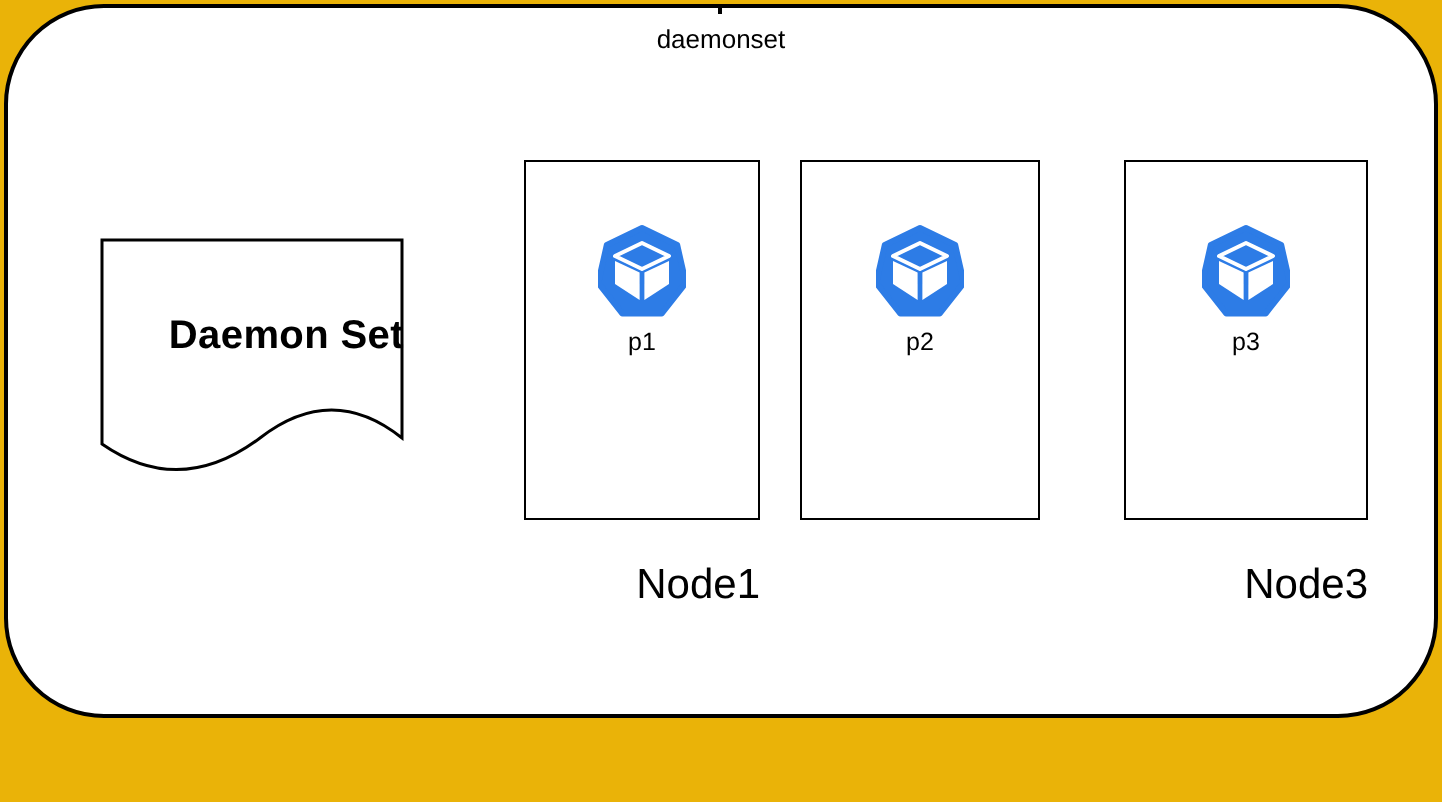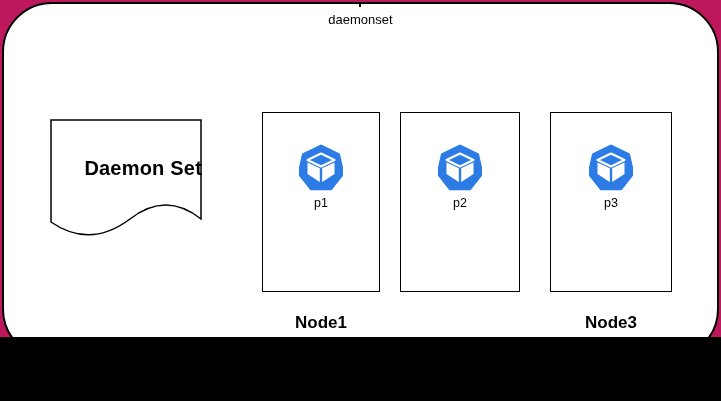--- a/index.html
+++ b/index.html
@@ -4,22 +4,22 @@
 <style>
   html, body {
     margin: 0;
     padding: 0;
     background: #000000;
     font-family: "Liberation Sans", "DejaVu Sans", sans-serif;
   }
   .canvas {
     position: relative;
     width: 721px;
-    height: 337px;
-    background: #be185d;
+    height: 401px;
+    background: #eab308;
     overflow: hidden;
   }
   .surface {
     position: absolute;
     left: 2px;
     top: 2px;
     width: 717px;
     height: 357px;
     background: #ffffff;
     border: 2px solid #000000;
@@ -69,42 +69,41 @@
     top: 80px;
   }
   .node-box {
     border: 1.5px solid #000000;
     background: #ffffff;
     box-sizing: border-box;
     height: 180px;
     display: flex;
     flex-direction: column;
     align-items: center;
-    margin-top: 32px;
   }
   .node-1 { left: 262px; width: 118px; }
   .node-2 { left: 400px; width: 120px; }
-  .node-3 { left: 550px; width: 122px; }
+  .node-3 { left: 562px; width: 122px; }
   .pod-icon {
     margin-top: 31px;
     width: 44px;
     height: 48px;
   }
   .pod-label {
     margin-top: 4px;
     font-size: 12.5px;
     color: #000000;
     text-align: center;
   }
   .node-name {
     margin-top: 21px;
     width: 100%;
-    text-align: center;
-    font-size: 17px;
-    font-weight: bold;
+    text-align: right;
+    font-size: 21px;
+    font-weight: normal;
     color: #000000;
   }
 </style>
 </head>
 <body>
 
 <div class="canvas">
 
   <div class="surface"></div>
 

